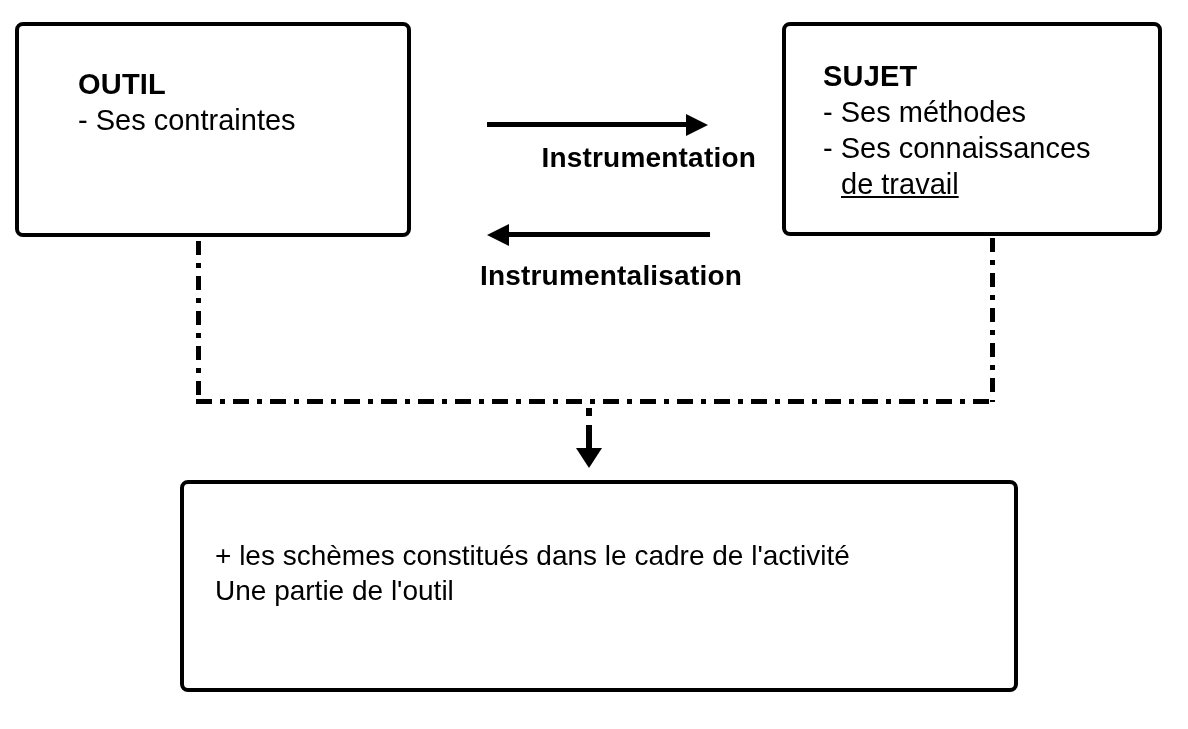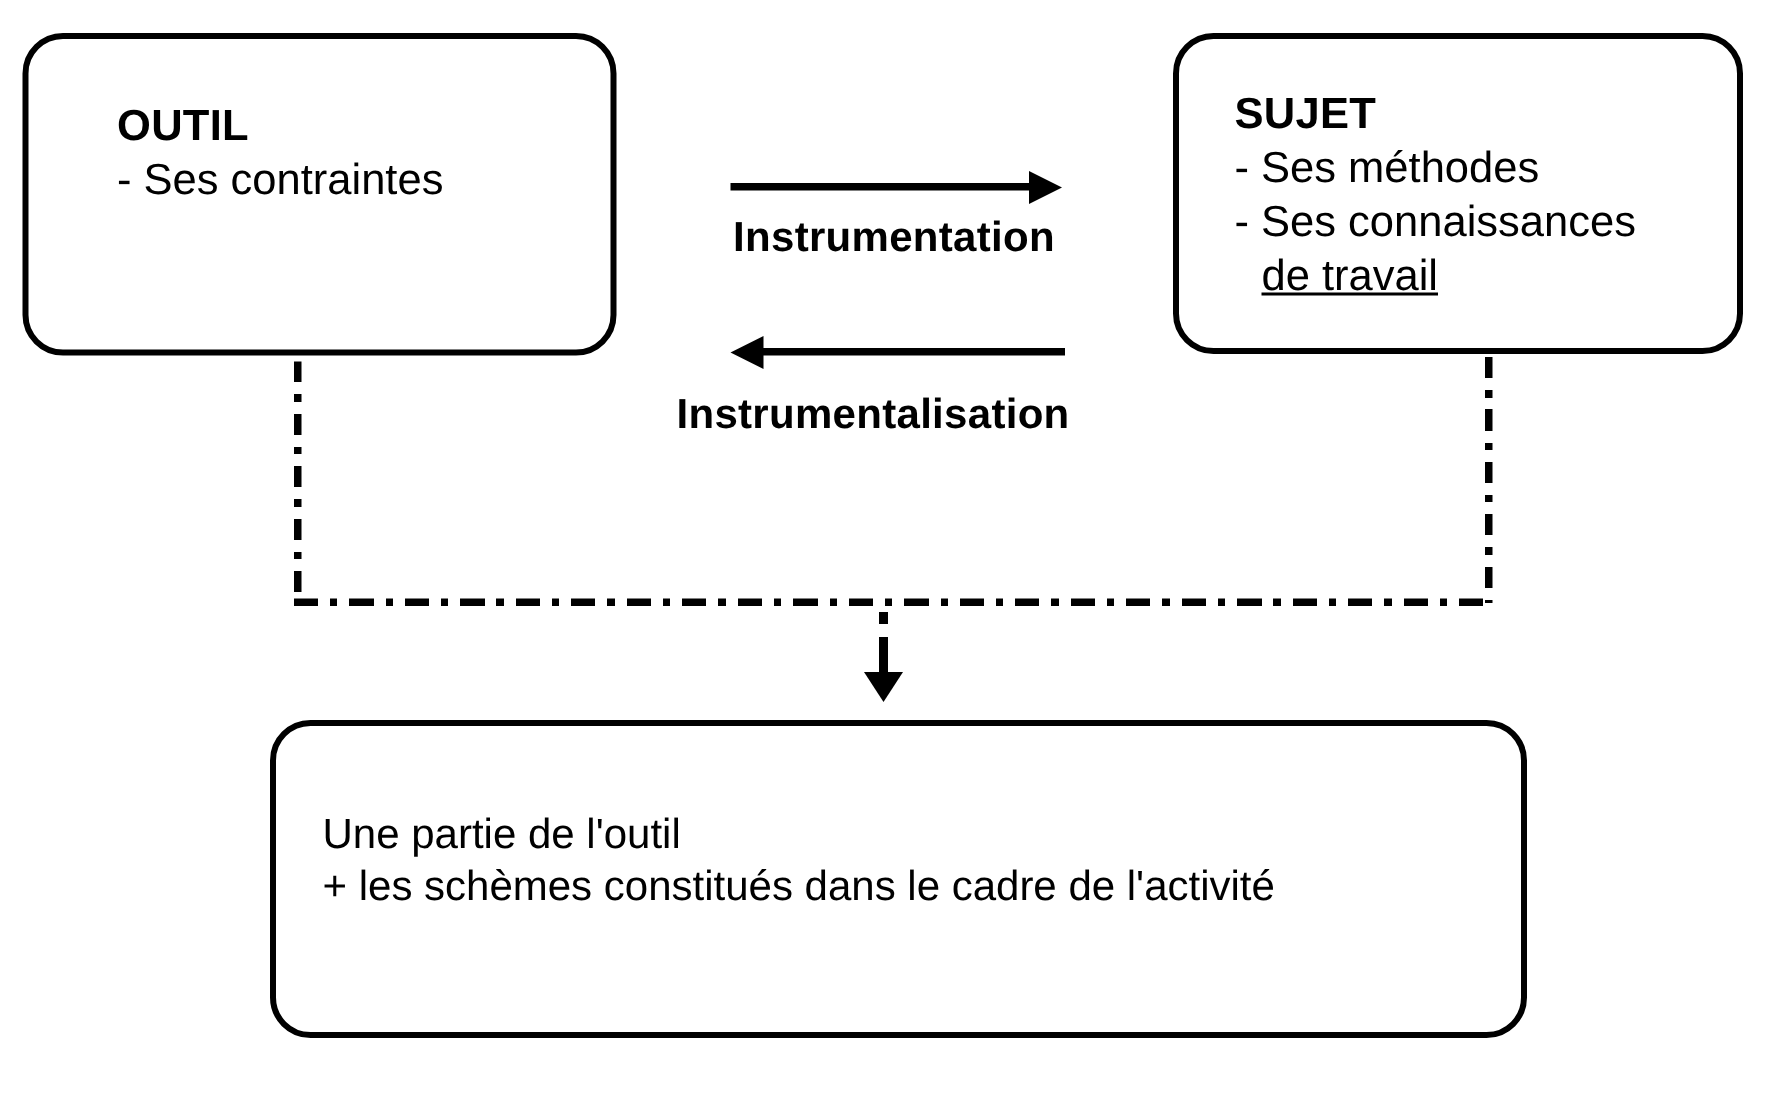--- a/index.html
+++ b/index.html
@@ -12,21 +12,21 @@
     position: relative;
     width: 1188px;
     height: 729px;
     background: #ffffff;
     overflow: hidden;
   }
   
   .node {
     position: absolute;
     border: 4px solid #000;
-    border-radius: 27px;
+    border-radius: 8px;
     background: #fff;
   }
   .node-title {
     font-weight: 700;
     font-size: 29px;
     line-height: 36px;
     letter-spacing: 0.2px;
   }
   .node-line {
     font-size: 29px;
@@ -58,21 +58,21 @@
   .head-left {
     position: absolute;
     width: 0; height: 0;
     border-right: 22px solid #000;
     border-top: 11px solid transparent;
     border-bottom: 11px solid transparent;
   }
   .arrow-label {
     position: absolute;
     width: 320px;
-    text-align: center;
+    text-align: right;
     font-weight: 700;
     font-size: 28px;
     letter-spacing: 0.2px;
   }
   .line-instrumentation   { left: 487px; top: 122px; width: 203px; }
   .head-instrumentation   { left: 686px; top: 114px; }
   .label-instrumentation  { left: 436px; top: 142px; }
   .line-instrumentalisation  { left: 508px; top: 232px; width: 202px; }
   .head-instrumentalisation  { left: 487px; top: 224px; }
   .label-instrumentalisation { left: 422px; top: 260px; }
@@ -141,18 +141,18 @@
   <div class="arrow-label label-instrumentalisation">Instrumentalisation</div>
 
   <div class="vdash vdash-left"></div>
   <div class="vdash vdash-right"></div>
   <div class="hdash hdash-join"></div>
   <div class="vdash-drop"></div>
   <div class="head-down"></div>
 
   <div class="node box-instrument">
     <div class="node-items">
+      <div class="node-line">+ les schèmes constitués dans le cadre de l'activité</div>
       <div class="node-line">Une partie de l'outil</div>
-      <div class="node-line">+ les schèmes constitués dans le cadre de l'activité</div>
     </div>
   </div>
 
 </div>
 
 </body></html>

